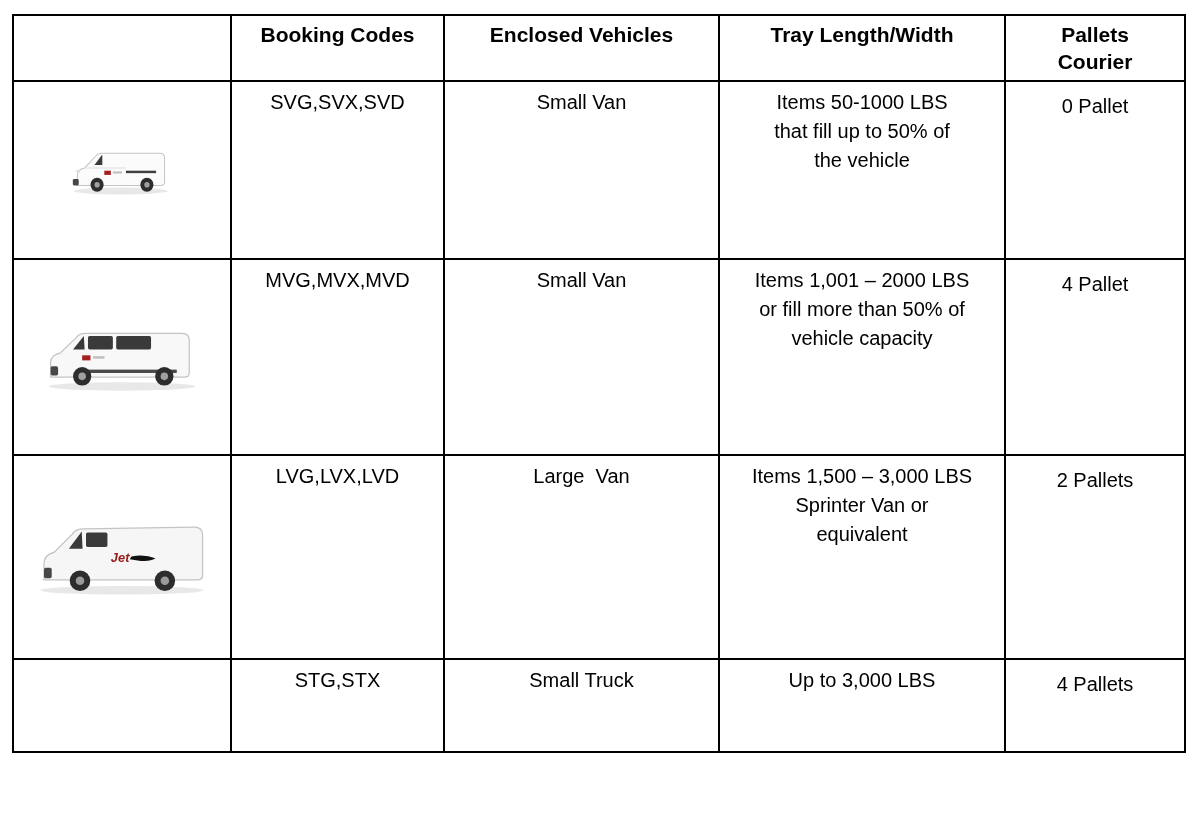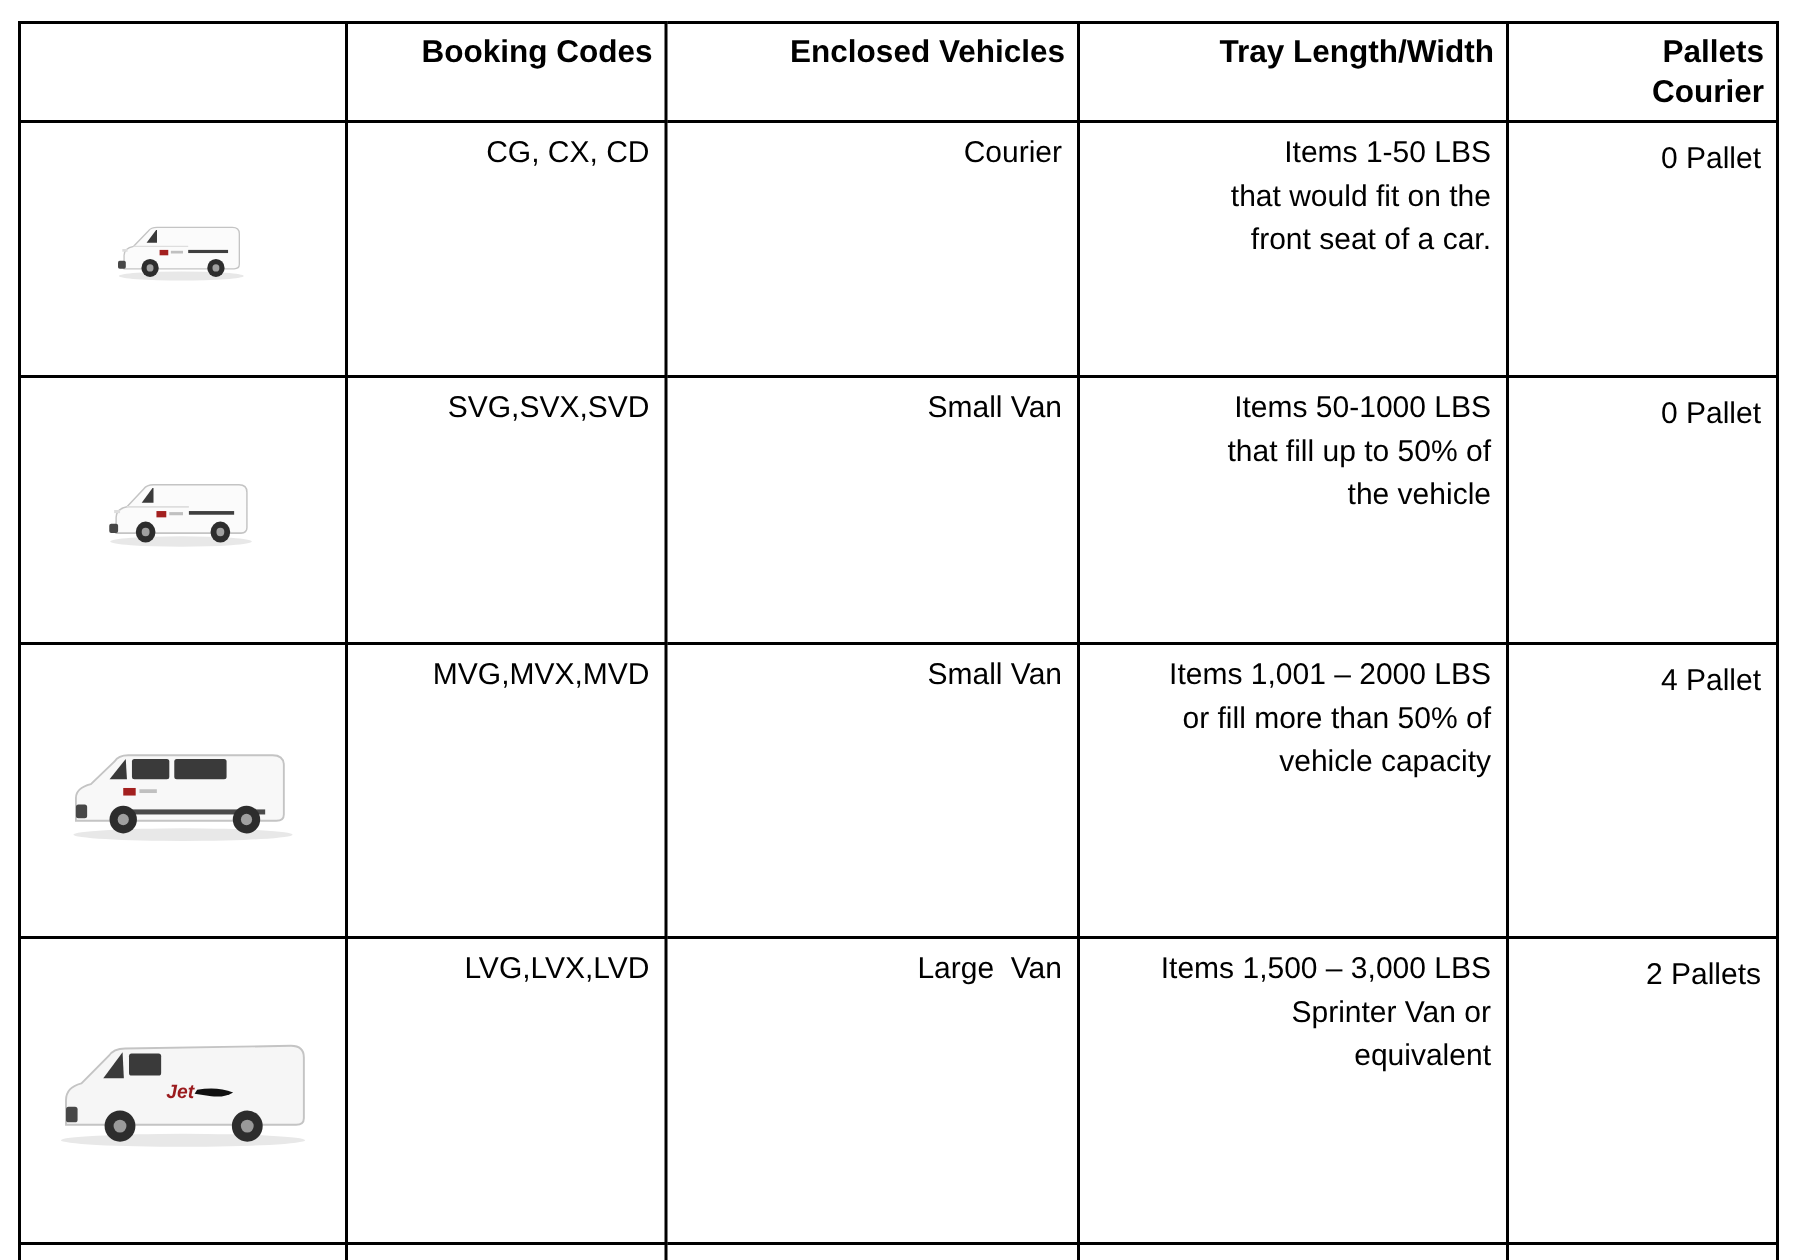--- a/index.html
+++ b/index.html
@@ -7,21 +7,21 @@
     width:1200px;height:840px;background:#ffffff;
     font-family:"Liberation Sans", sans-serif;color:#000;
   }
   .page{position:relative;width:1200px;height:840px;background:#fff;overflow:hidden;}
   table.vehicle-table{
     position:absolute;left:12px;top:14px;width:1172px;
     border-collapse:collapse;table-layout:fixed;
   }
   th,td{
     border:2px solid #000;
-    vertical-align:top;text-align:right;overflow:hidden;
+    vertical-align:top;text-align:center;overflow:hidden;
   }
   th{
     font-size:21px;font-weight:bold;line-height:27px;
     padding:5px 8px;white-space:pre-line;
   }
   td{
     font-size:20px;line-height:29px;
     padding:6px 10px;white-space:pre-wrap;
   }
   td.pallets-cell{padding-top:10px;}
@@ -134,33 +134,20 @@
         <th>Booking Codes</th>
         <th>Enclosed Vehicles</th>
         <th>Tray Length/Width</th>
         <th>Pallets
 Courier</th>
       </tr>
     </thead>
     <tbody>
       <tr>
         <td class="img-cell">
-          <svg viewBox="0 0 180 80" width="104" height="48" preserveAspectRatio="none">
-              <use href="#sym-caddy"></use>
-            </svg>
-        </td>
-        <td>CG, CX, CD</td>
-        <td>Courier</td>
-        <td>Items 1-50 LBS
-that would fit on the
-front seat of a car.</td>
-        <td class="pallets-cell">0 Pallet</td>
-      </tr>
-      <tr>
-        <td class="img-cell">
           <svg viewBox="0 0 180 80" width="118" height="56" preserveAspectRatio="none">
               <use href="#sym-caddy"></use>
             </svg>
         </td>
         <td>SVG,SVX,SVD</td>
         <td>Small Van</td>
         <td>Items 50-1000 LBS
 that fill up to 50% of
 the vehicle</td>
         <td class="pallets-cell">0 Pallet</td>

